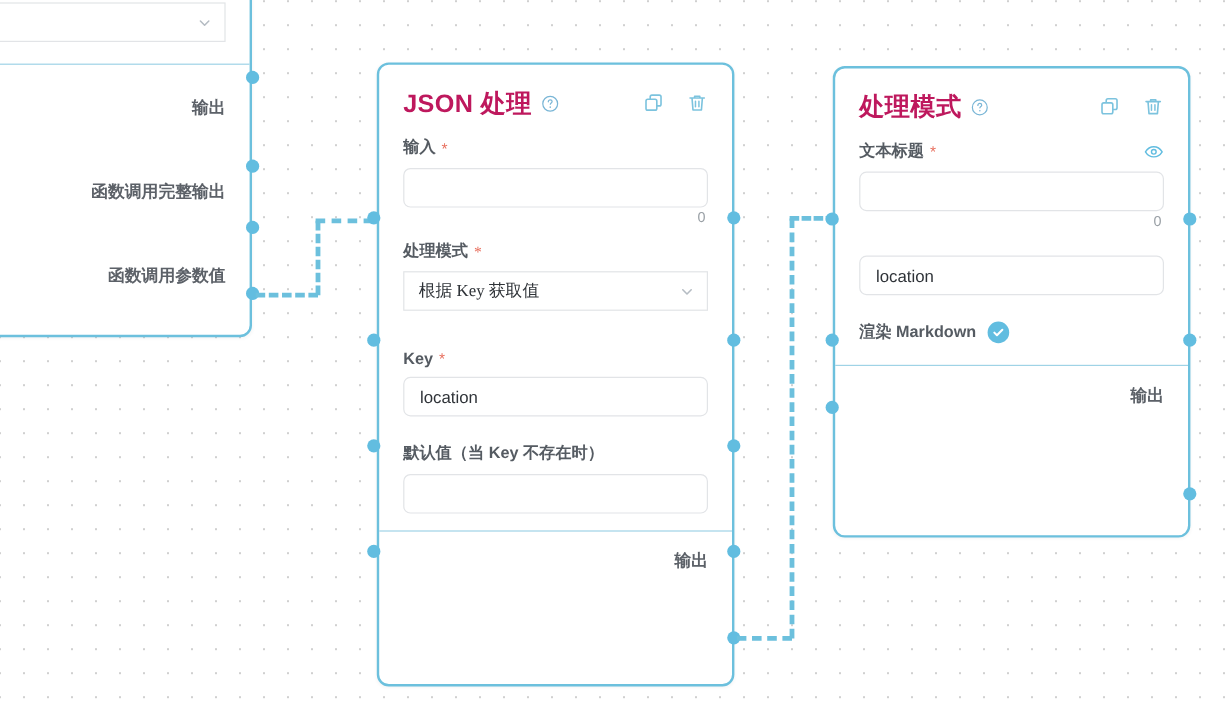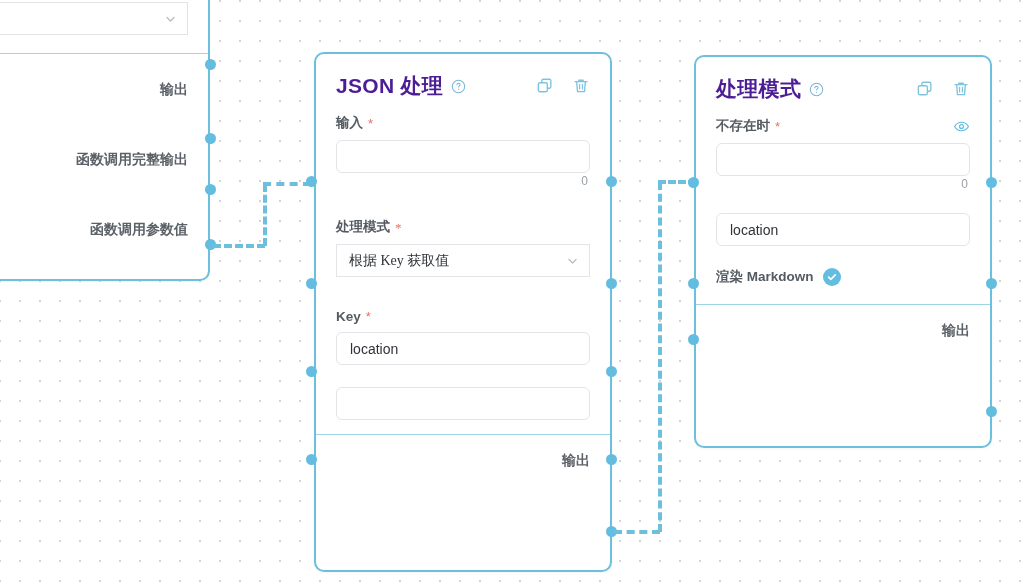--- a/index.html
+++ b/index.html
@@ -38,21 +38,21 @@
 
   .node-header {
     display: flex;
     align-items: center;
     padding: 18px 20px 4px 20px;
     box-sizing: border-box;
   }
   .node-title {
     font-size: 21px;
     font-weight: bold;
-    color: #4c1d95;
+    color: #be185d;
     letter-spacing: 0.3px;
     white-space: nowrap;
   }
   .help-icon {
     margin-left: 8px;
     width: 15px;
     height: 15px;
     flex: 0 0 15px;
     display: inline-flex;
     align-items: center;
@@ -278,21 +278,21 @@
             <path d="M7.6 5.2V3.6h4.8v1.6" stroke="#7cc3de" stroke-width="1.5" fill="none" stroke-linejoin="round"></path>
             <path d="M5.2 5.2l.9 11.1h7.8l.9-11.1" stroke="#7cc3de" stroke-width="1.5" fill="none" stroke-linejoin="round"></path>
             <path d="M8.4 8.2v5.1M11.6 8.2v5.1" stroke="#7cc3de" stroke-width="1.4" stroke-linecap="round"></path>
           </svg>
         </span>
       </span>
     </div>
 
     <div class="node-body">
 
-      <div class="field" style="margin-bottom:30px;">
+      <div class="field" style="margin-bottom:12px;">
         <div class="field-label">
           <span>输入</span>
           <span class="req">*</span>
         </div>
         <input class="input-box" type="text" value="" style="">
         <div class="counter">0</div>
       </div>
 
       <div class="field" style="margin-bottom:32px;font-family:Liberation Serif, serif;">
         <div class="field-label">
@@ -311,20 +311,23 @@
 
       <div class="field" style="margin-bottom:22px;">
         <div class="field-label">
           <span>Key</span>
           <span class="req">*</span>
         </div>
         <input class="input-box" type="text" value="location" style="">
       </div>
 
       <div class="field" style="margin-bottom:10px;">
+        <div class="field-label">
+          <span>默认值（当 Key 不存在时）</span>
+        </div>
         <input class="input-box" type="text" value="" style="">
       </div>
 
     </div>
 
     <div class="output-section" style="margin-top:14px;">
       <span class="output-label">输出</span>
     </div>
   </div>
 
@@ -367,21 +370,21 @@
             <path d="M8.4 8.2v5.1M11.6 8.2v5.1" stroke="#7cc3de" stroke-width="1.4" stroke-linecap="round"></path>
           </svg>
         </span>
       </span>
     </div>
 
     <div class="node-body">
 
       <div class="field" style="margin-bottom:22px;">
         <div class="field-label">
-          <span>不存在时</span>
+          <span>文本标题</span>
           <span class="req">*</span>
           <span class="eye">
             <svg width="17" height="17" viewBox="0 0 20 20">
               <path d="M1.8 10s3.1-5 8.2-5 8.2 5 8.2 5-3.1 5-8.2 5-8.2-5-8.2-5z" fill="none" stroke="#62bde0" stroke-width="1.4" stroke-linejoin="round"></path>
               <circle cx="10" cy="10" r="2.3" fill="none" stroke="#62bde0" stroke-width="1.4"></circle>
             </svg>
           </span>
         </div>
         <input class="input-box" type="text" value="" style="">
         <div class="counter">0</div>

